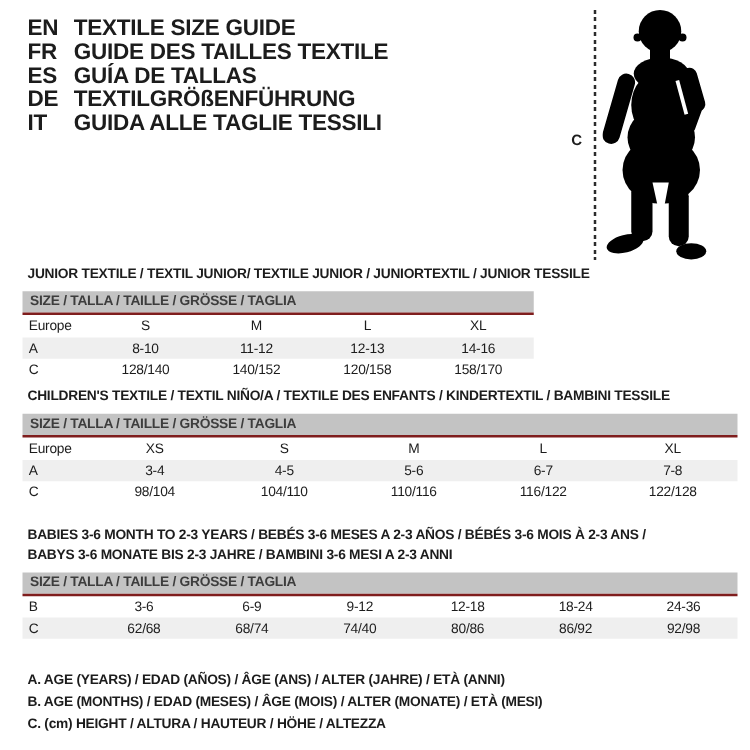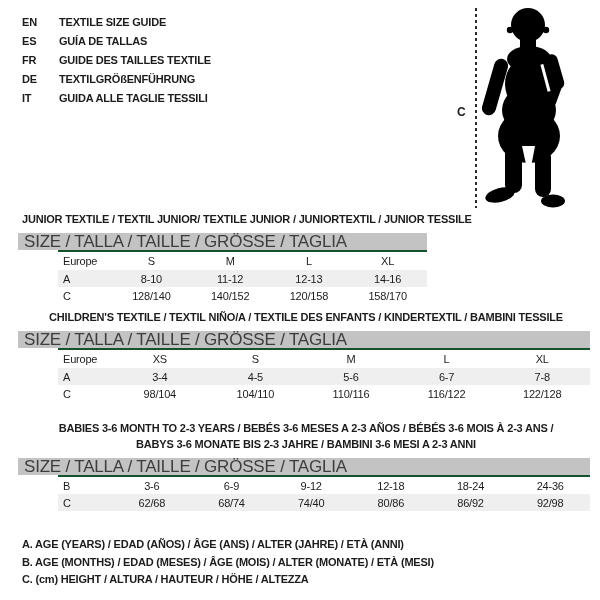--- a/index.html
+++ b/index.html
@@ -9,46 +9,47 @@
     width:600px; height:600px;
     background:#ffffff;
     font-family:"Liberation Sans", sans-serif;
     color:#1c1c1c;
     overflow:hidden;
     letter-spacing:-0.2px;
   }
 
   
   .lang-list { position:absolute; top:13px; left:22px; }
-  .lang-row { display:flex; line-height:19px; font-size:11px; font-weight:bold; }
+  .lang-row { display:flex; line-height:19px; font-size:18px; font-weight:bold; }
   .lang-code { width:37px; }
   .lang-title { white-space:nowrap;text-align:right; }
 
   
   .figure { position:absolute; top:0; left:440px; width:160px; height:215px; }
   .height-line {
     position:absolute; left:35px; top:8px; width:2px; height:200px;
     background:repeating-linear-gradient(to bottom,#2b2b2b 0 3px,transparent 3px 6px);
   }
   .height-label {
     position:absolute; left:17px; top:105px;
     font-size:12px; font-weight:bold;
   }
   .baby-svg { position:absolute; left:42px; top:6px; }
 
   
   .section { position:absolute; left:18px; }
-  .sec-title { font-size:11px; font-weight:bold; line-height:16px; padding-left:4px; white-space:nowrap;text-align:center; }
+  .sec-title { font-size:11px; font-weight:bold; line-height:16px; padding-left:4px; white-space:nowrap; }
   .size-bar {
     height:17px; line-height:17px;
     background:#c3c3c3; color:#3d3d3d;
-    font-size:17px; padding-left:6px;
+    font-size:11px; padding-left:6px;
     margin-top:6px;
-  }
-  .rows { border-top:2px solid #14532d;margin-left:40px; }
+    font-weight:bold;
+  }
+  .rows { border-top:2px solid #7f1d1d; }
   .trow { display:flex; align-items:center; height:17px; font-size:11px; }
   .trow.hdr { height:18px; }
   .trow.shaded { background:#efefef; }
   .tlabel { width:54px; padding-left:5px; }
   .tcell { flex:1 1 0; text-align:center; }
 
   .section-0 { top:211px; width:409px; }
   .section-1 { top:309px; width:572px; }
   .section-2 { top:420px; width:572px; }
 
@@ -58,26 +59,26 @@
 </style>
 </head>
 <body>
 
 <div class="lang-list">
     <div class="lang-row">
       <span class="lang-code">EN</span>
       <span class="lang-title">TEXTILE SIZE GUIDE</span>
     </div>
     <div class="lang-row">
+      <span class="lang-code">FR</span>
+      <span class="lang-title">GUIDE DES TAILLES TEXTILE</span>
+    </div>
+    <div class="lang-row">
       <span class="lang-code">ES</span>
       <span class="lang-title">GUÍA DE TALLAS</span>
-    </div>
-    <div class="lang-row">
-      <span class="lang-code">FR</span>
-      <span class="lang-title">GUIDE DES TAILLES TEXTILE</span>
     </div>
     <div class="lang-row">
       <span class="lang-code">DE</span>
       <span class="lang-title">TEXTILGRÖßENFÜHRUNG</span>
     </div>
     <div class="lang-row">
       <span class="lang-code">IT</span>
       <span class="lang-title">GUIDA ALLE TAGLIE TESSILI</span>
     </div>
   </div>

